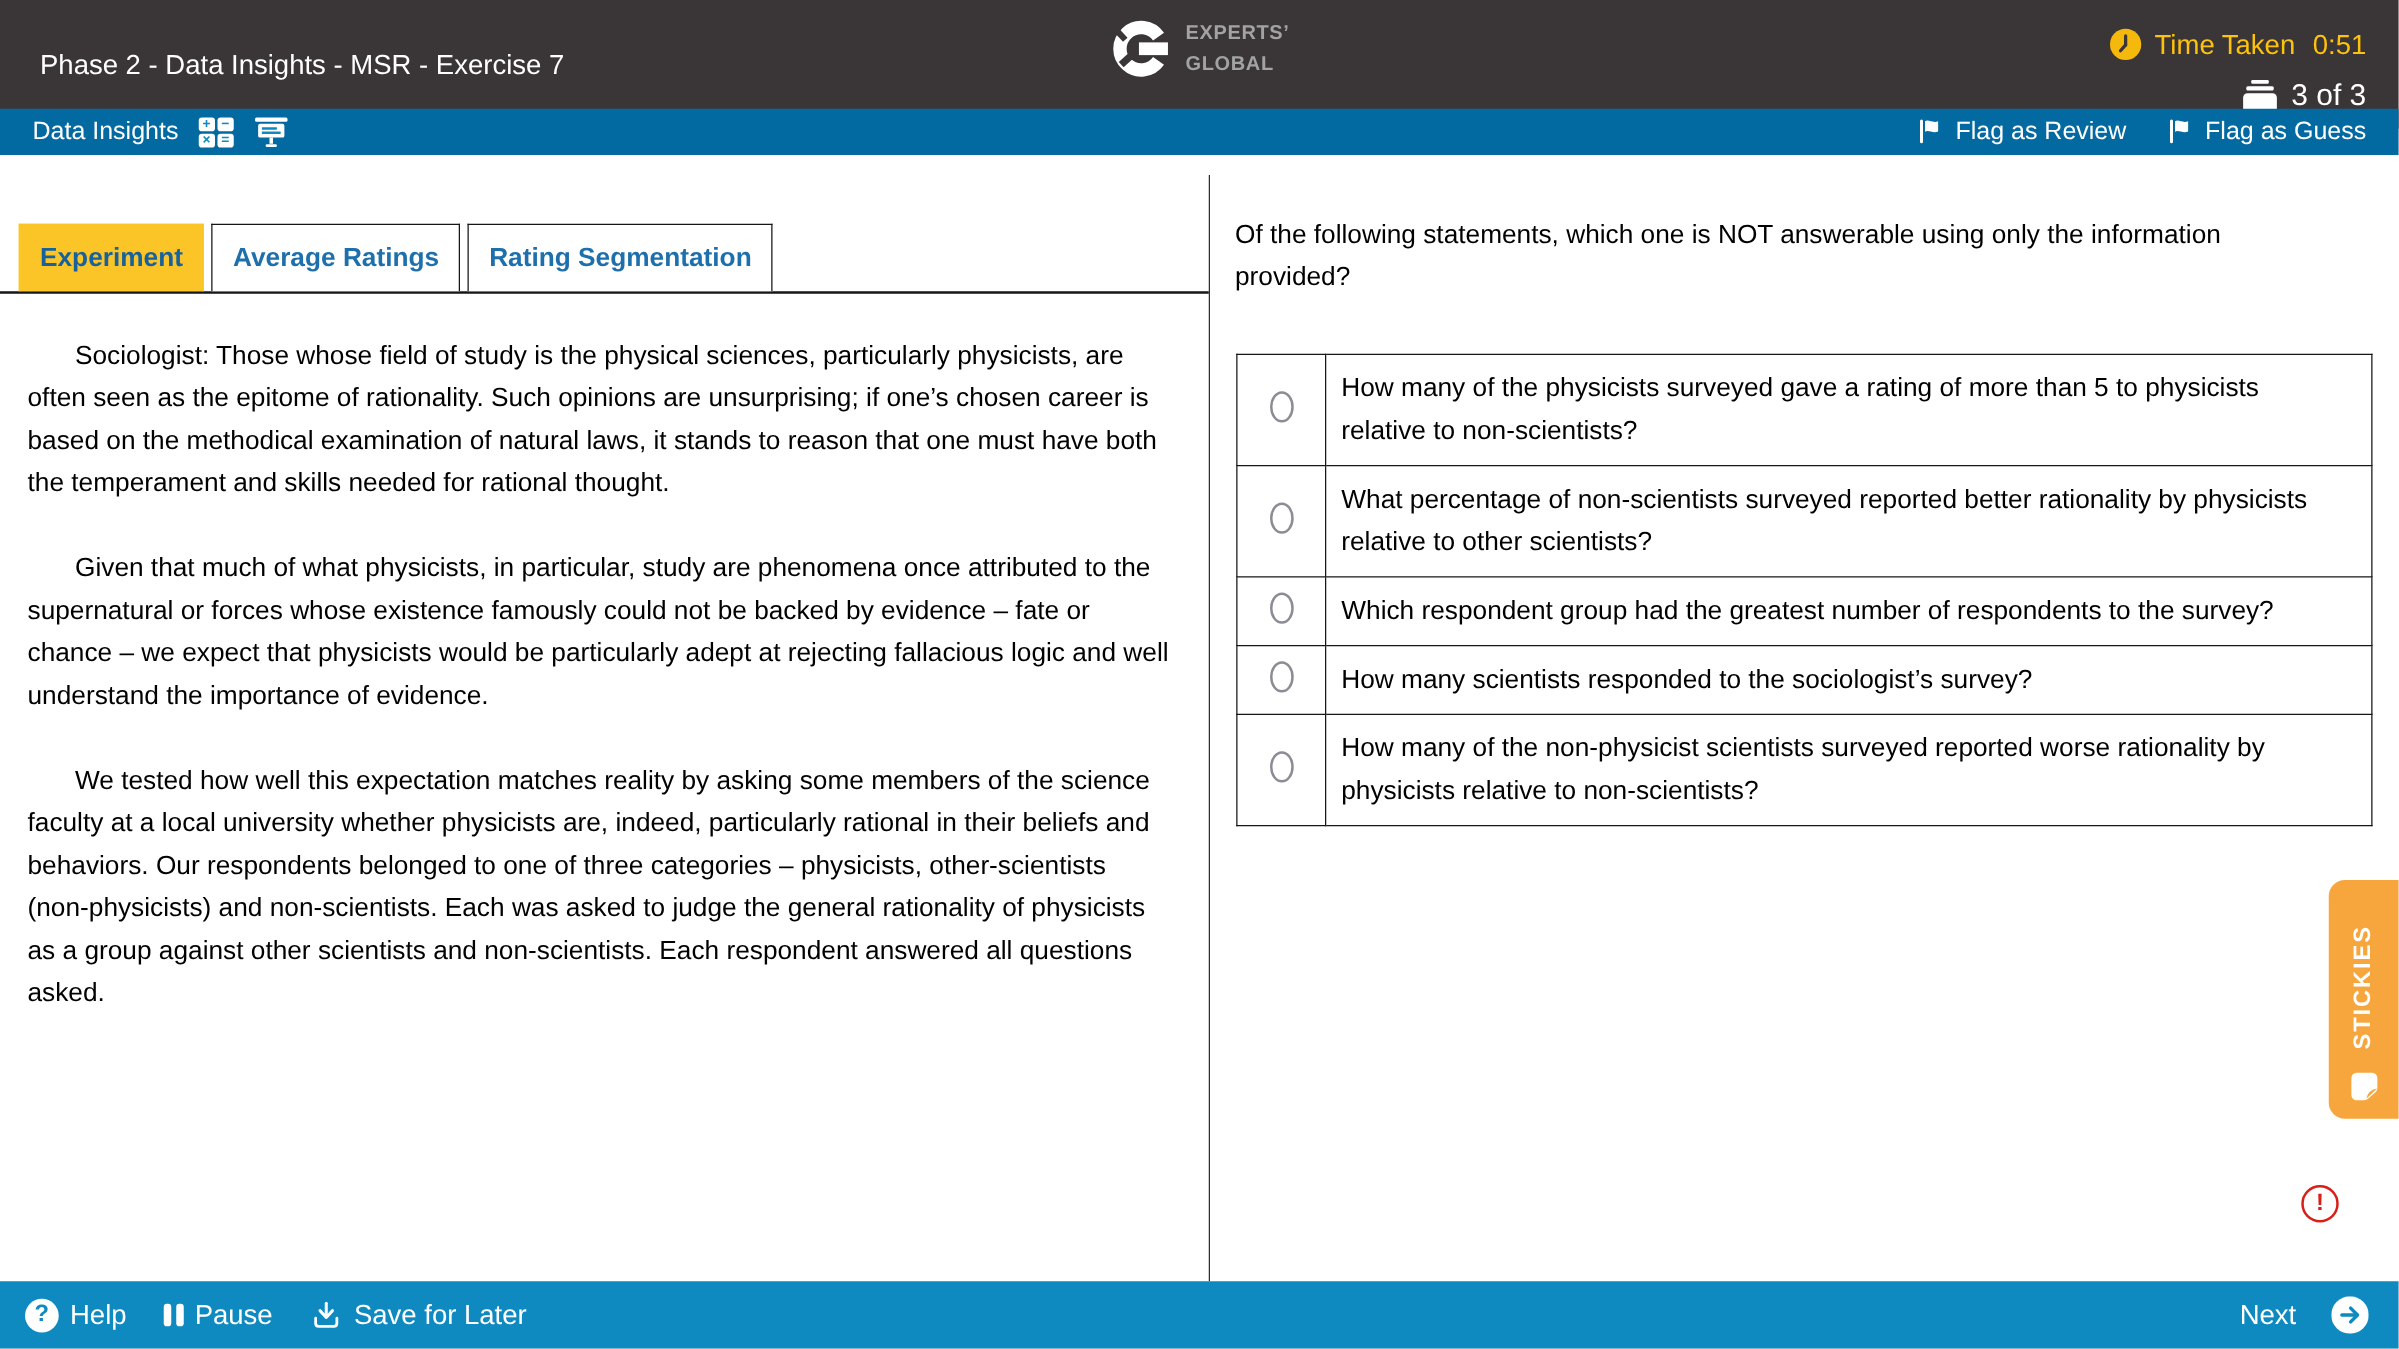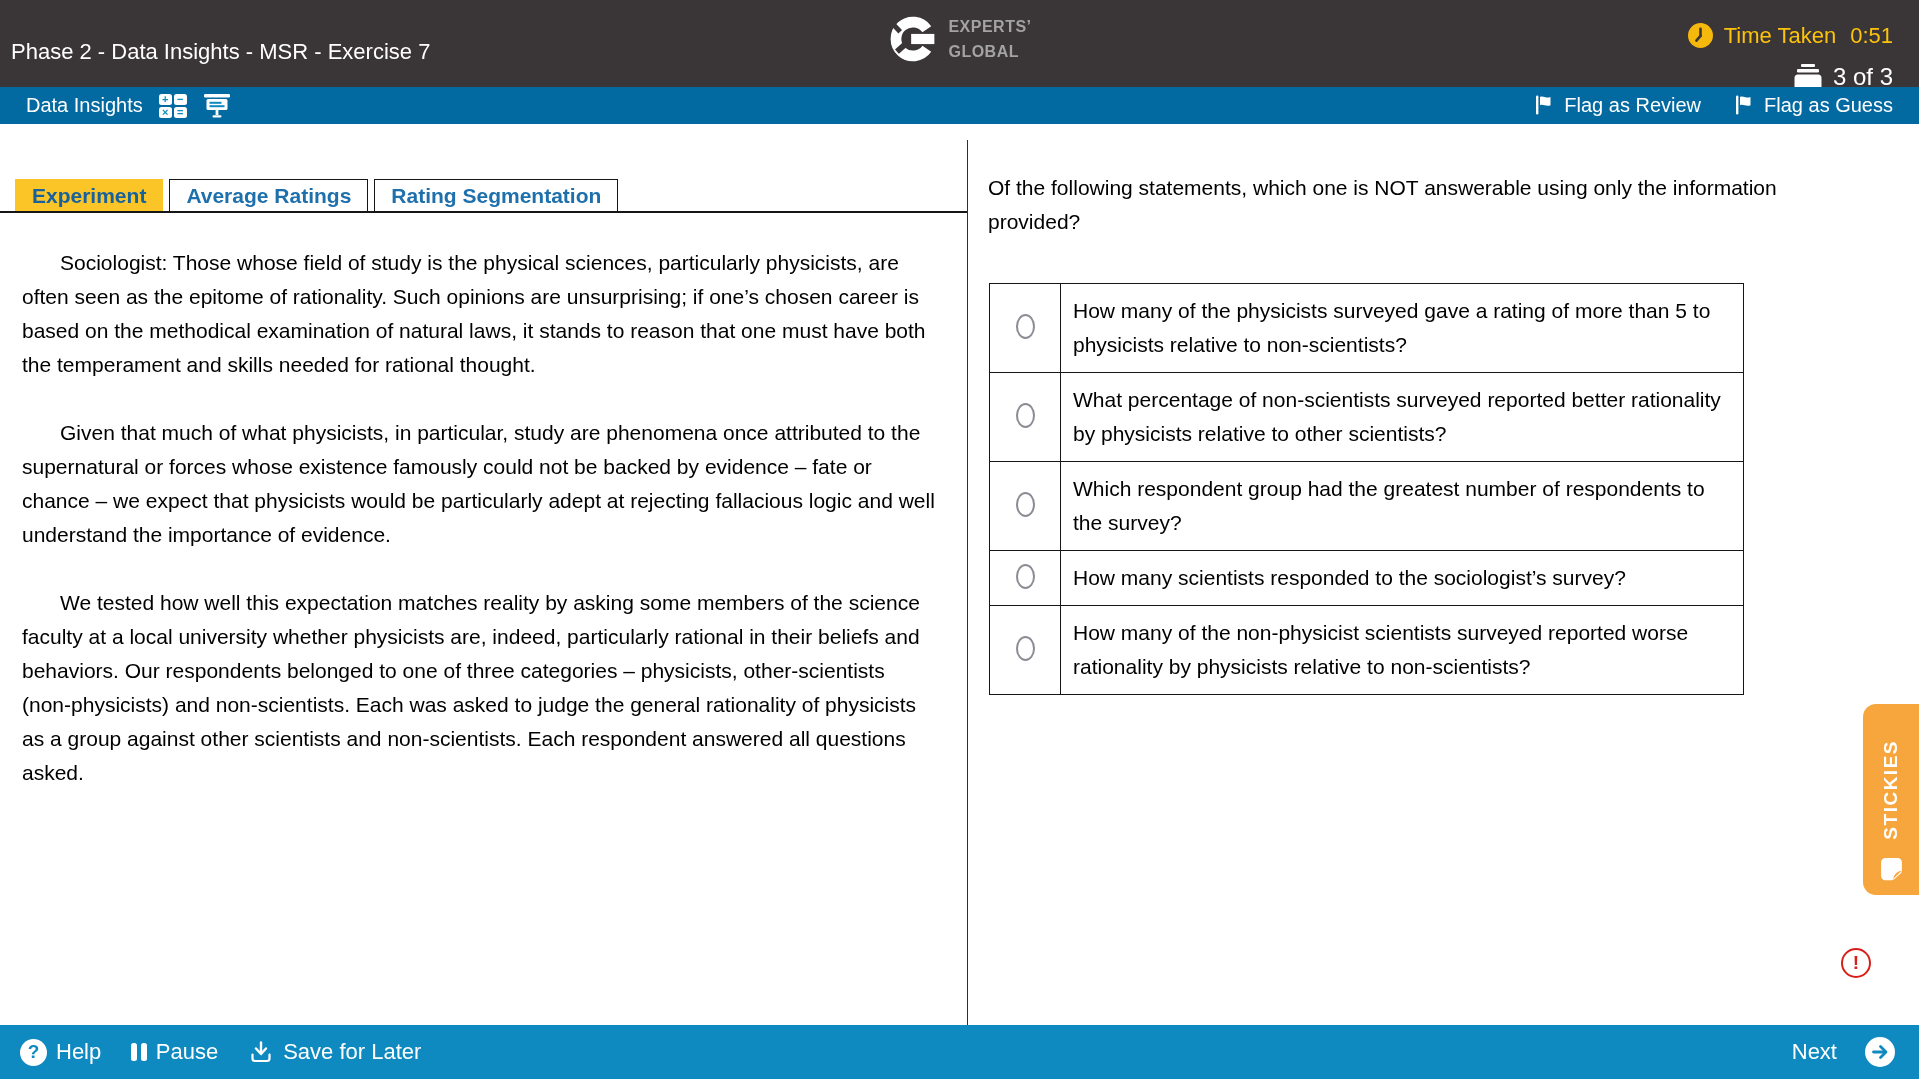--- a/index.html
+++ b/index.html
@@ -2,48 +2,48 @@
 <html><head>
 <meta charset="utf-8">
 <style>
   html,body{margin:0;padding:0;}
   body{
     width:1919px;height:1079px;position:relative;overflow:hidden;
     background:#ffffff;font-family:"Liberation Sans",sans-serif;color:#000;
   }
   
   .header{position:absolute;top:0;left:0;right:0;height:103px;background:#3a3536;}
-  .header-title{position:absolute;left:11px;top:39px;color:#fff;font-size:22px;}
+  .header-title{position:absolute;left:32px;top:39px;color:#fff;font-size:22px;}
   .logo{position:absolute;left:50%;top:14px;transform:translateX(-50%);display:flex;align-items:center;gap:11px;}
   .logo-text span{display:block;color:#a3a3a3;font-weight:bold;font-size:16px;line-height:25px;letter-spacing:.5px;}
   .time{position:absolute;right:26px;top:22px;display:flex;align-items:center;gap:10px;color:#fdc30c;font-size:22px;}
   .time .val{margin-left:4px;}
   .progress{position:absolute;right:26px;top:63px;display:flex;align-items:center;gap:10px;color:#fff;font-size:24px;}
   
   .subheader{position:absolute;top:87px;left:0;right:0;height:37px;background:#0369a1;display:flex;align-items:center;color:#fff;padding:0 26px;box-sizing:border-box;gap:16px;}
   .section-label{font-size:20px;}
   .calc{display:grid;grid-template-columns:13px 13px;grid-template-rows:11px 11px;gap:2px;cursor:pointer;}
   .calc span{background:#fff;color:#0e8ac0;font-size:11px;font-weight:bold;display:flex;align-items:center;justify-content:center;border-radius:2.5px;line-height:1;}
   .board-icon{cursor:pointer;display:flex;}
   .flags{margin-left:auto;display:flex;gap:32px;}
   .flag-item{display:flex;align-items:flex-start;gap:9px;font-size:20px;cursor:pointer;}
   
   .main{position:absolute;top:140px;left:0;right:0;bottom:54px;display:flex;background:#fff;}
   .left-panel{width:968px;box-sizing:border-box;border-right:1.5px solid #2f2f2f;}
   .right-panel{flex:1;position:relative;}
   
   .tabs{display:flex;align-items:flex-end;gap:6px;padding:39px 0 0 15px;border-bottom:2px solid #161616;}
-  .tab{height:32px;display:flex;align-items:center;padding:0 16px;font-weight:bold;font-size:21px;color:#1e70ad;background:#fff;border:1.6px solid #161616;border-bottom:none;cursor:pointer;box-sizing:border-box;}
+  .tab{height:54px;display:flex;align-items:center;padding:0 16px;font-weight:bold;font-size:21px;color:#1e70ad;background:#fff;border:1.6px solid #161616;border-bottom:none;cursor:pointer;box-sizing:border-box;}
   .tab.active{background:#fcc527;border-color:#fcc527;color:#17629c;}
   
   .passage{padding:33px 30px 0 22px;}
   .passage p{margin:0 0 34px;text-indent:38px;font-size:21px;line-height:34px;}
   
   .question{font-size:21px;line-height:34px;padding:31px 62px 0 20px;}
-  .options{margin:44px 0 0 21px;border-collapse:collapse;width:755px;}
+  .options{margin:44px 0 0 21px;border-collapse:collapse;width:909px;}
   .options td{border:1.6px solid #161616;}
   .radio-cell{width:68px;text-align:center;vertical-align:middle;}
   .text-cell{padding:10px 20px 10px 12px;font-size:21px;line-height:34px;}
   .radio{display:inline-block;width:19px;height:25px;border:2.6px solid #8c8c95;border-radius:50%;background:#fff;box-sizing:border-box;cursor:pointer;}
   
   .stickies{position:absolute;top:704px;right:0;width:56px;height:191px;background:#f6a63c;border-radius:13px 0 0 13px;display:flex;flex-direction:column;align-items:center;justify-content:flex-end;gap:15px;padding-bottom:13px;box-sizing:border-box;cursor:pointer;}
   .stickies-label{writing-mode:vertical-rl;transform:rotate(180deg);color:#fff;font-weight:bold;font-size:19px;letter-spacing:1.5px;}
   
   .alert{position:absolute;left:1841px;top:948px;width:30px;height:30px;border:2.6px solid #d8201a;border-radius:50%;color:#d8201a;font-weight:bold;font-size:19px;display:flex;align-items:center;justify-content:center;box-sizing:border-box;cursor:pointer;}
   

